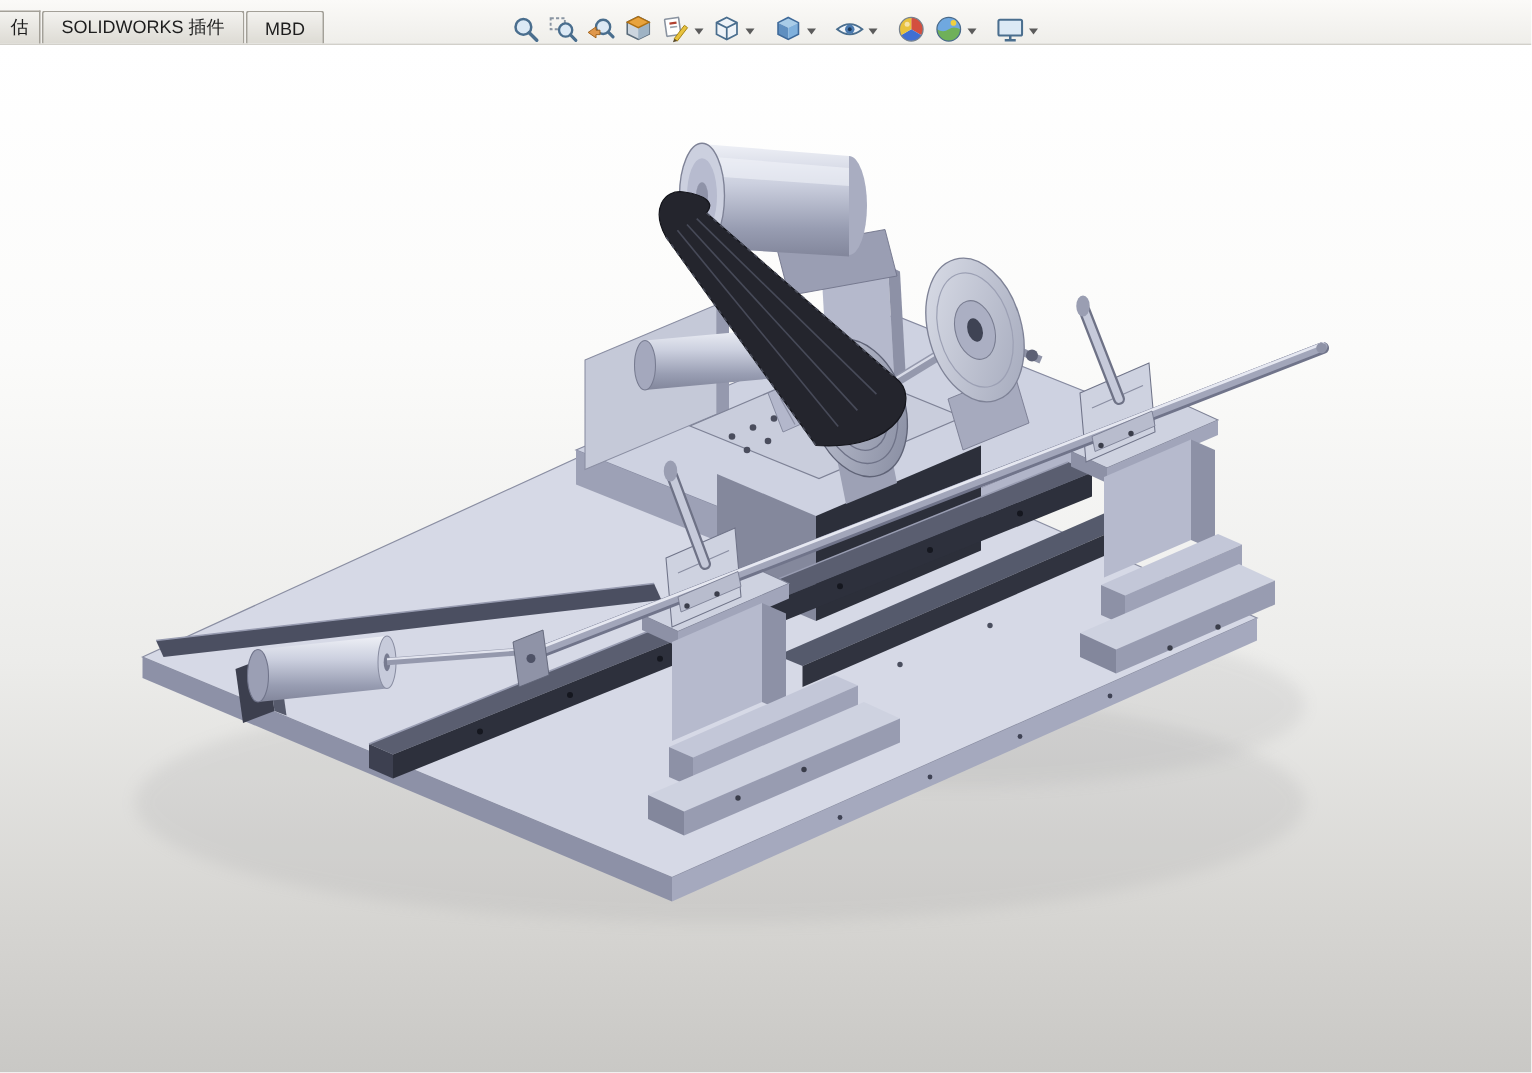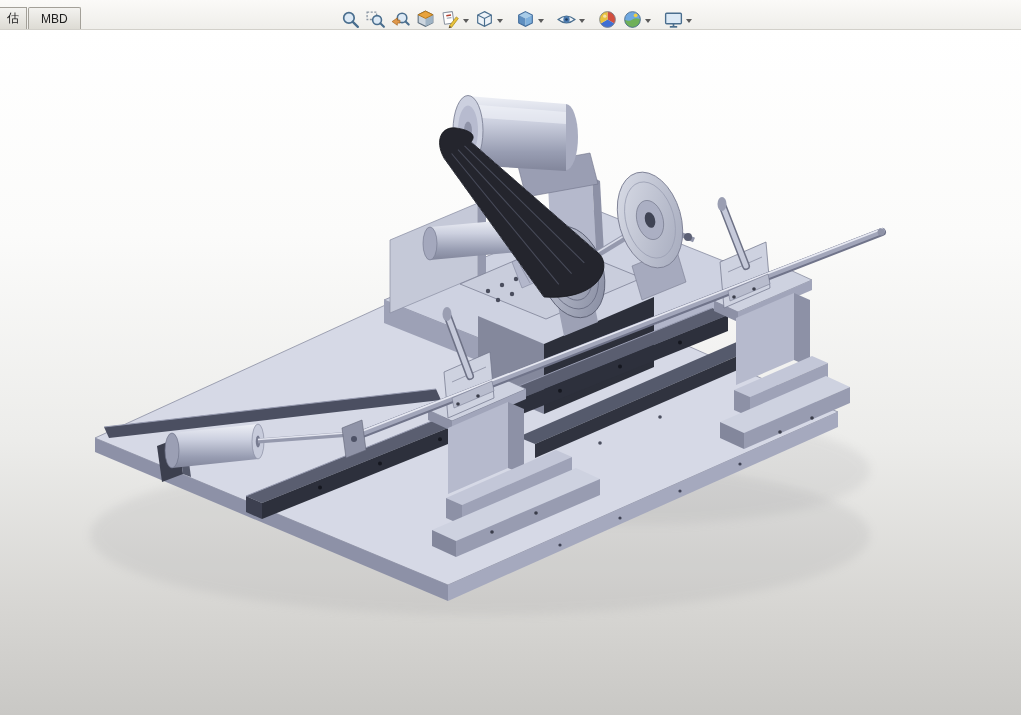--- a/index.html
+++ b/index.html
@@ -33,20 +33,23 @@
 </style>
 </head>
 <body>
 
 <div class="app">
 
   <div class="top-bar">
     <div class="tabs">
       <div class="tab tab-partial">
         <span>估</span>
+      </div>
+      <div class="tab">
+        <span>SOLIDWORKS 插件</span>
       </div>
       <div class="tab">
         <span>MBD</span>
       </div>
     </div>
   </div>
 
   <div class="headsup">
     <button class="hu-btn">
       <svg width="21" height="21" viewBox="0 0 20 20">

